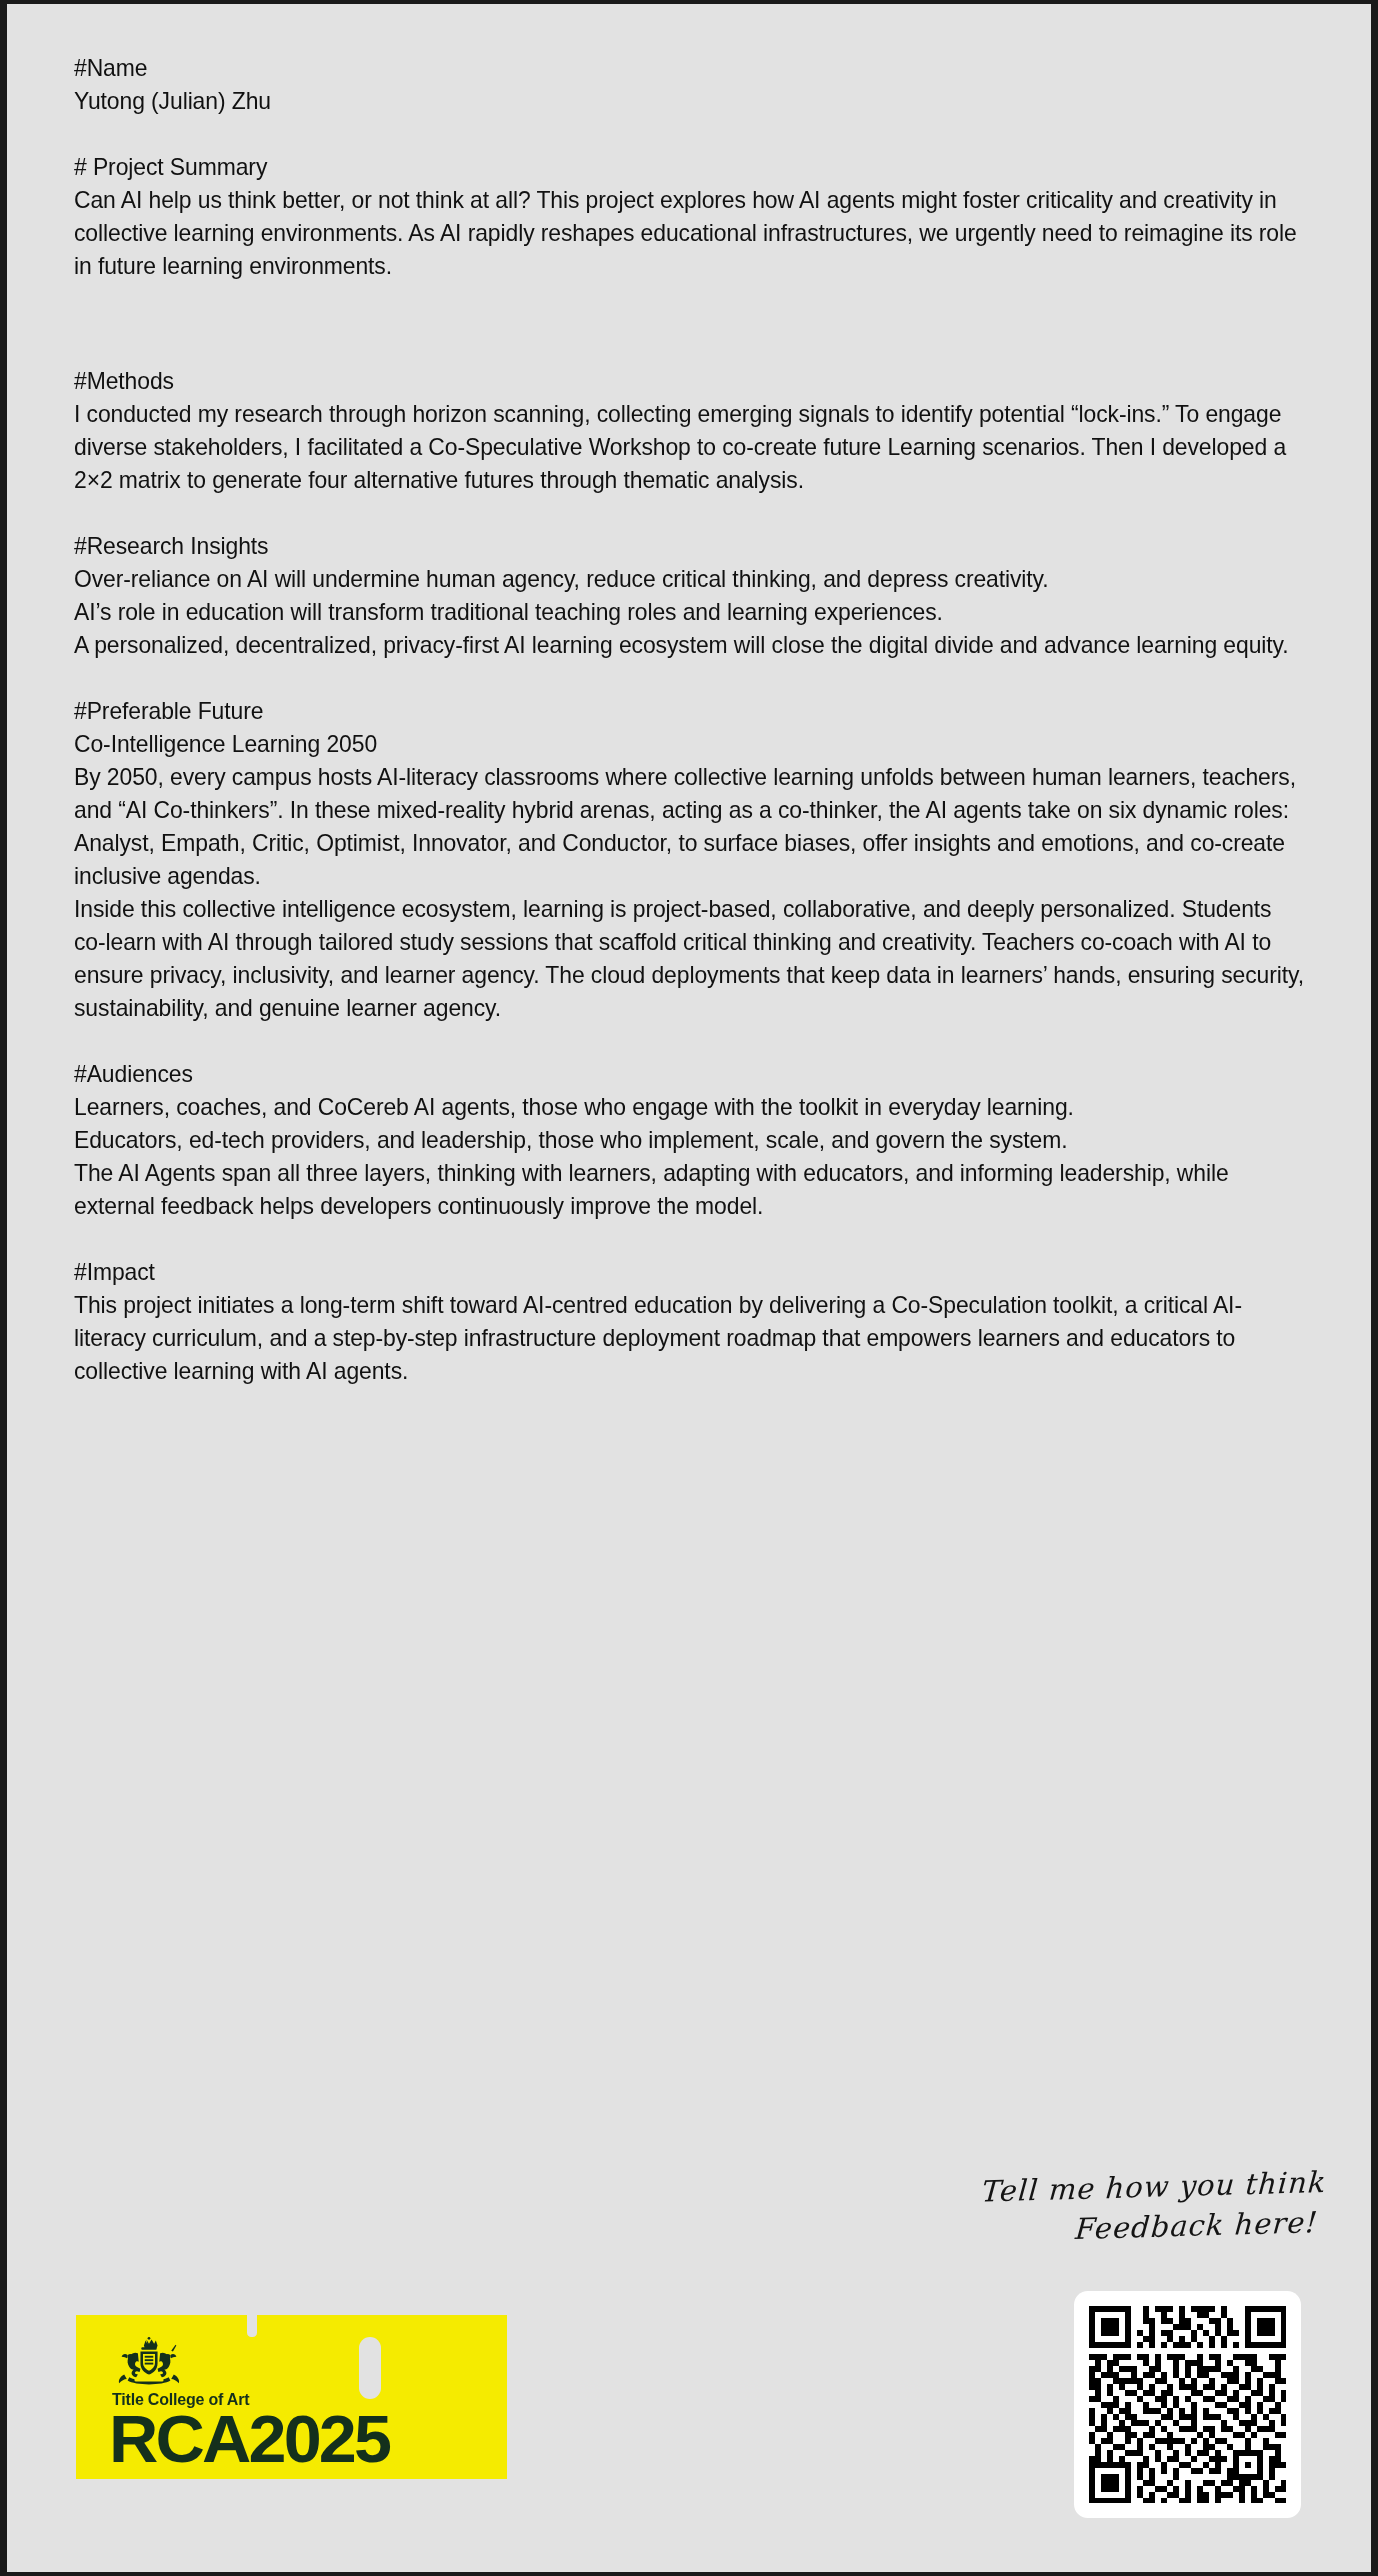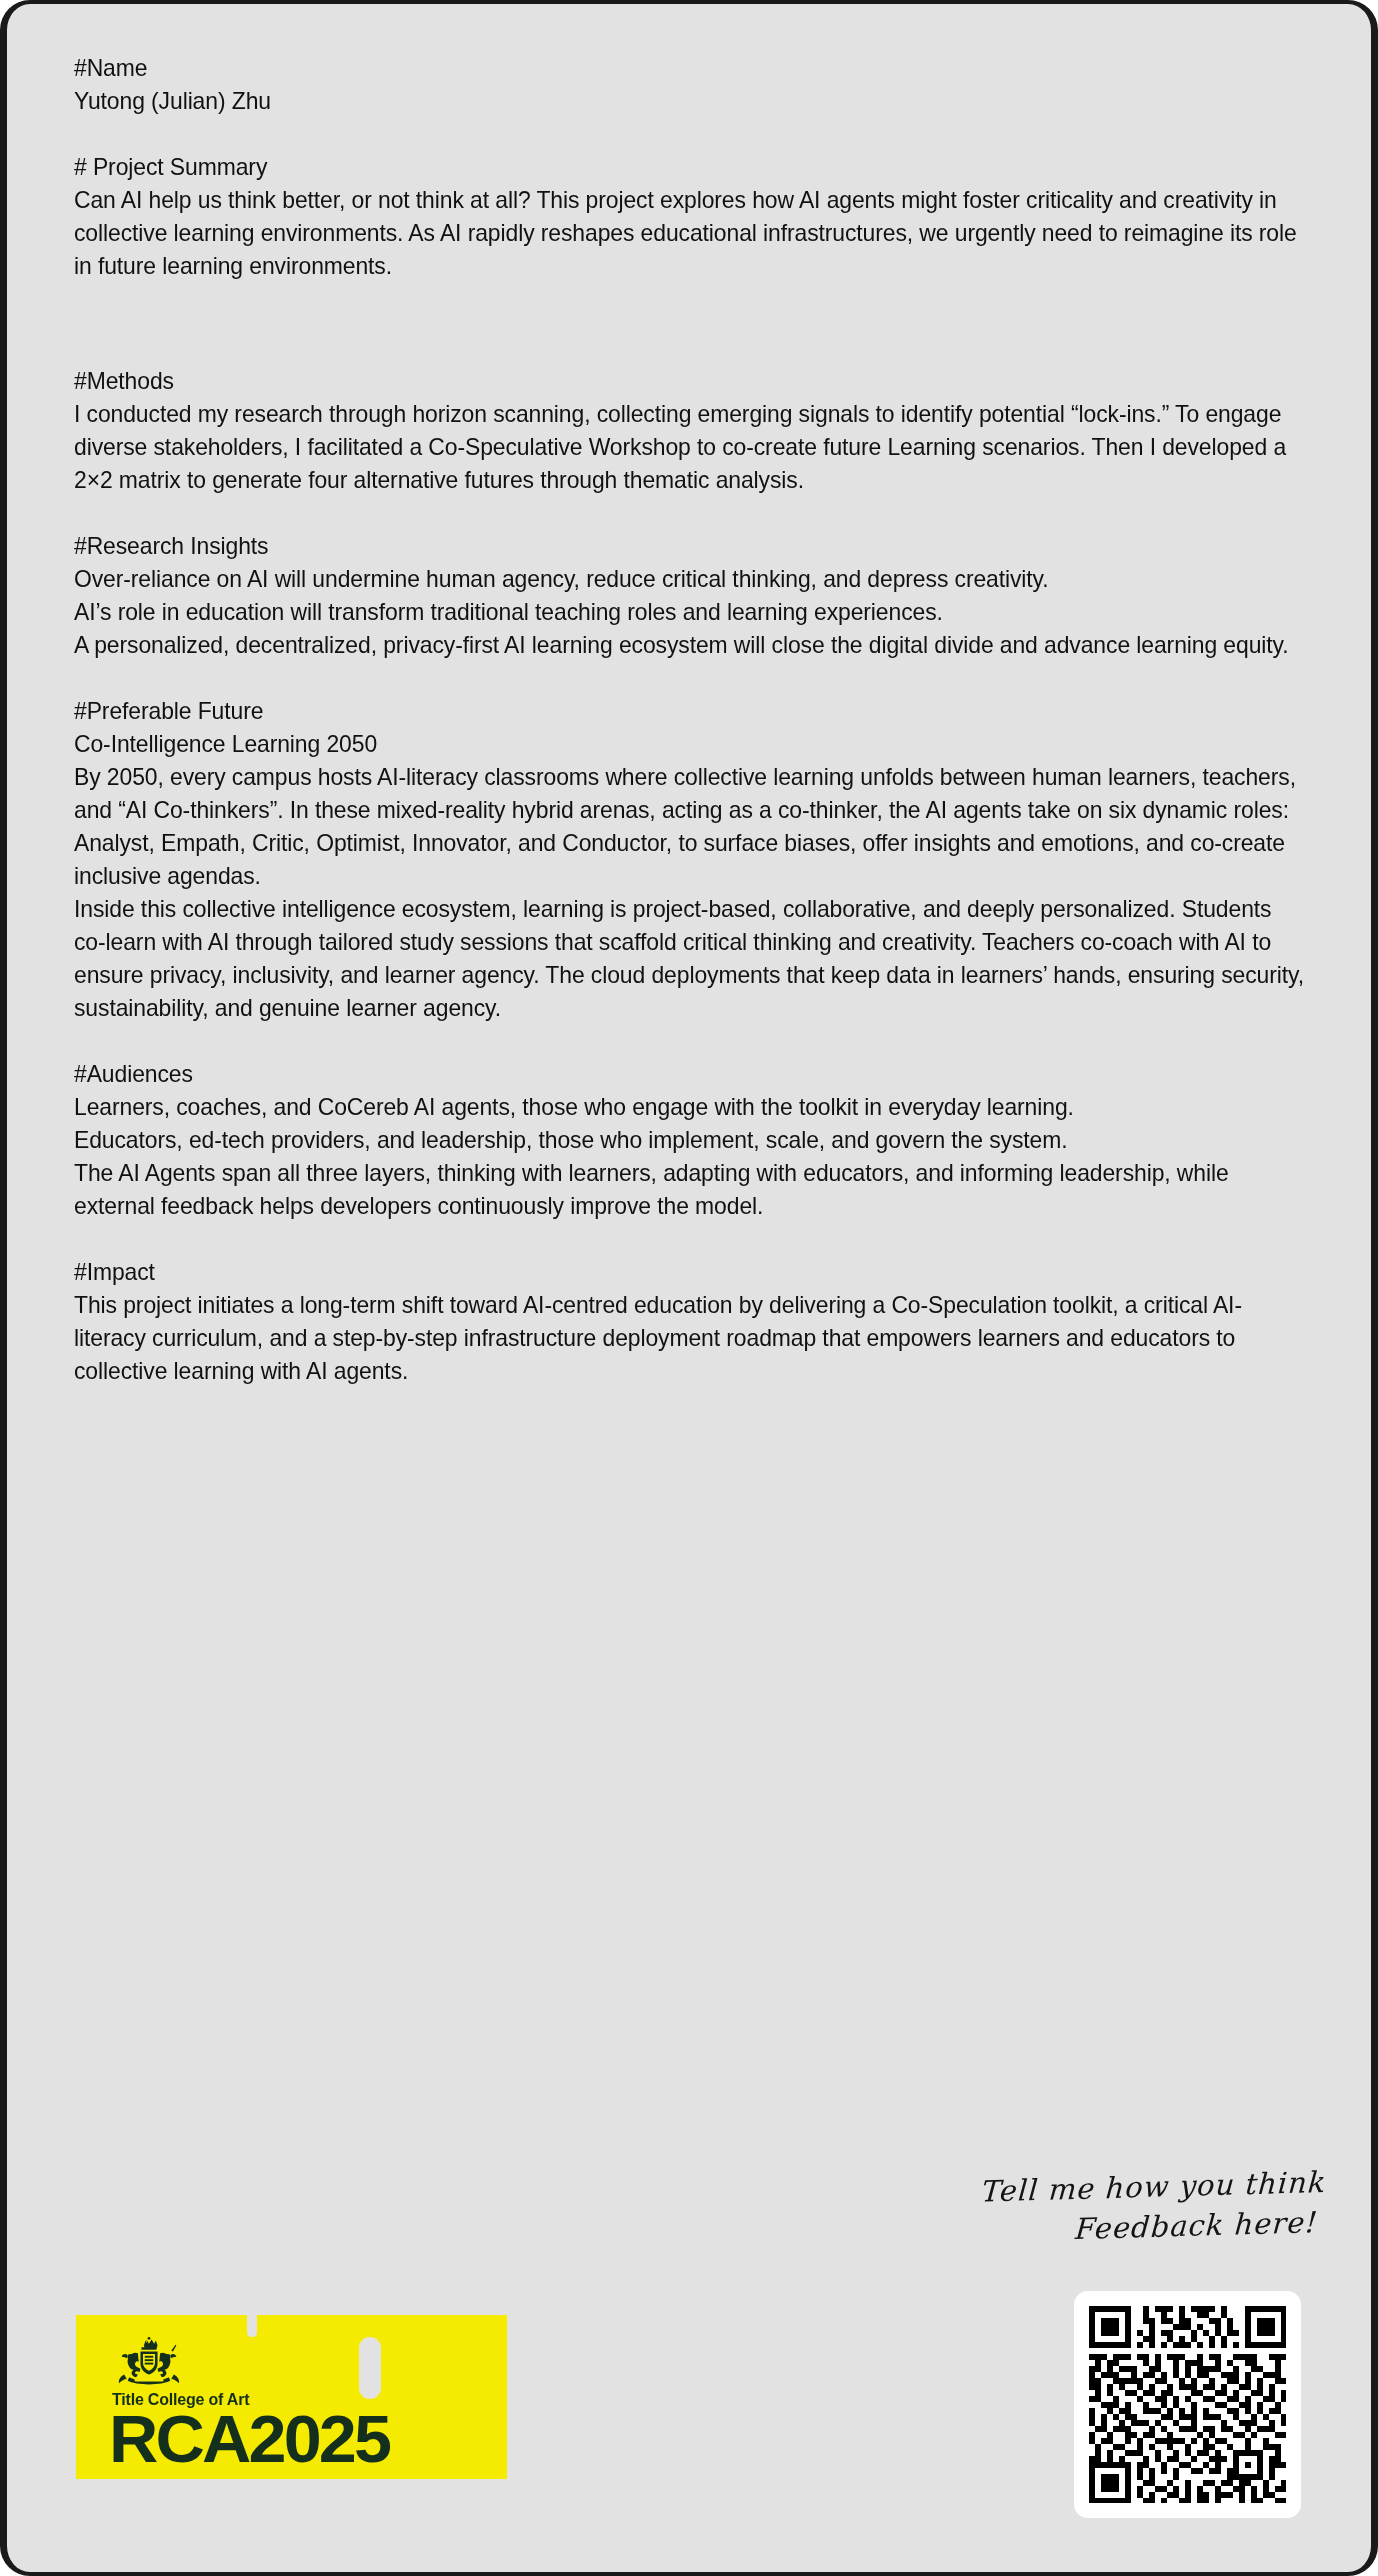--- a/index.html
+++ b/index.html
@@ -19,21 +19,20 @@
   #poster {
     position: absolute;
     left: 0; top: 0;
     width: 1378px;
     height: 2576px;
     background: #e2e2e2;
     border-left: 7.8px solid #1a1a1a;
     border-right: 7.8px solid #1a1a1a;
     border-top: 4.3px solid #1a1a1a;
     border-bottom: 4.3px solid #1a1a1a;
-    border-radius: 30px;
   }
 
   #content {
     position: absolute;
     left: 67px;
     top: 47px;
     width: 1232px;
   }
 
   

